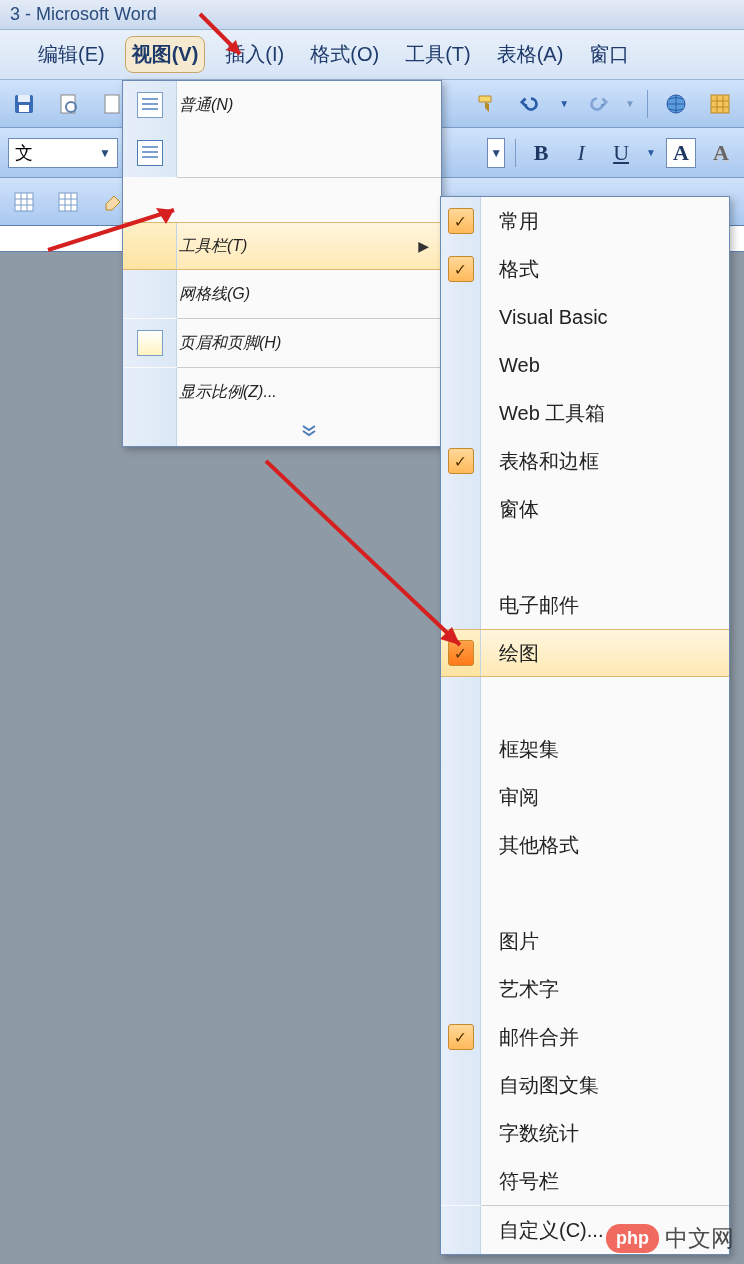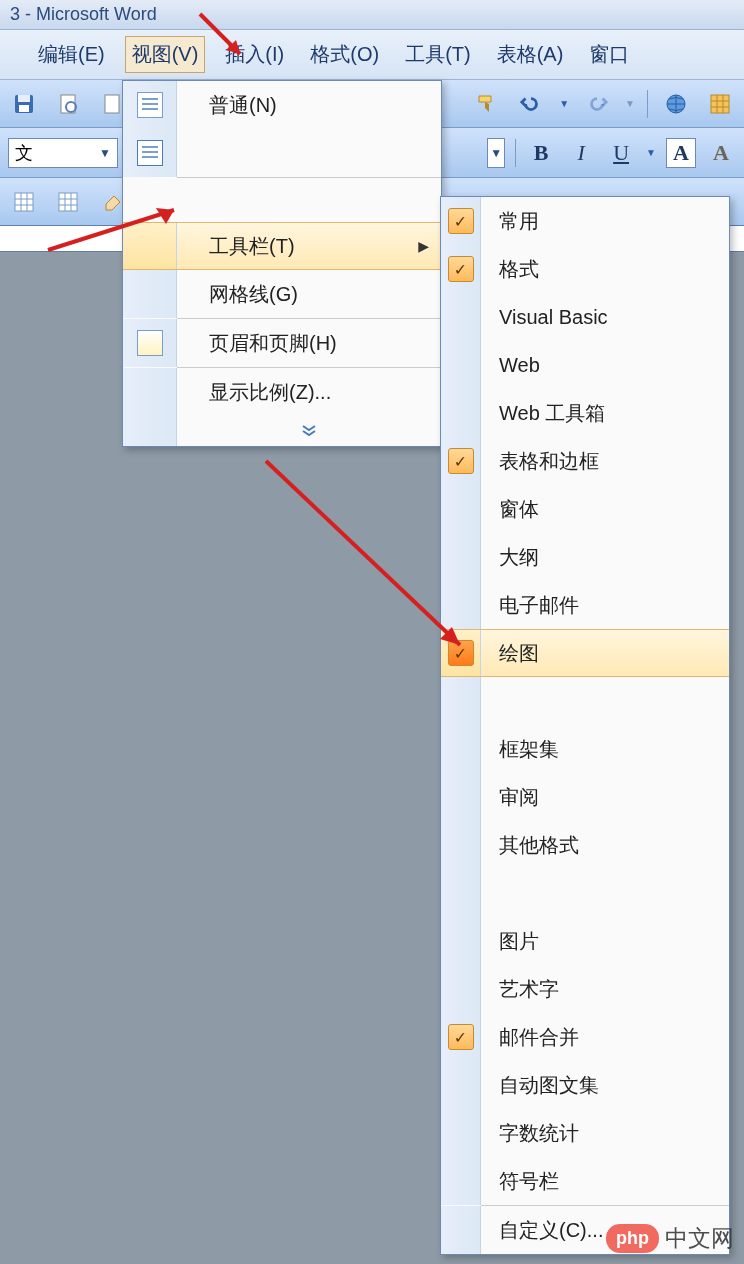--- a/index.html
+++ b/index.html
@@ -37,21 +37,22 @@
       color: #1e3a6b;
     }
     .menu-item {
       padding: 4px 6px;
       cursor: pointer;
       white-space: nowrap;
     }
     .menu-item.active {
       background: #f5ead0;
       border: 1px solid #c6a66b;
-      border-radius: 0;
+      border-radius: 8px;
+      font-weight: bold;
     }
     .toolbar1 {
       background: linear-gradient(to bottom, #d0e2fb, #a8c8ef);
       height: 48px;
       display: flex;
       align-items: center;
       padding: 0 8px;
       gap: 12px;
       border-bottom: 1px solid #7a9cc8;
     }
@@ -152,23 +153,24 @@
       width: 54px;
       height: 100%;
       background: linear-gradient(to right, #e6eef9, #dce8f6);
       border-right: 1px solid #c4d4e8;
       display: flex;
       align-items: center;
       justify-content: center;
     }
     .menu-label {
       flex: 1;
-      padding-left: 32px;
-      font-size: 20px;
+      padding-left: 2px;
+      font-size: 16px;
       color: #222;
+      font-style: italic;
     }
     .menu-row.highlighted {
       background: linear-gradient(to bottom, #fff6de, #ffe9b5);
       border-top: 1px solid #e0b76d;
       border-bottom: 1px solid #e0b76d;
       margin-top: 44px;
     }
     .menu-row.highlighted .menu-icon-col {
       background: linear-gradient(to bottom, #fff0c8, #fde4a1);
     }
@@ -501,21 +503,20 @@
         <div class="check-box">✓</div>
       </div>
       <div class="sub-label">表格和边框</div>
     </div>
     <div class="sub-row">
       <div class="sub-check-col"></div>
       <div class="sub-label">窗体</div>
     </div>
     <div class="sub-row">
       <div class="sub-check-col"></div>
-      <div class="sub-label">大纲</div>
     </div>
     <div class="sub-row">
       <div class="sub-check-col"></div>
       <div class="sub-label">电子邮件</div>
     </div>
     <div class="sub-row highlighted">
       <div class="sub-check-col">
         <div class="check-box">✓</div>
       </div>
       <div class="sub-label">绘图</div>

